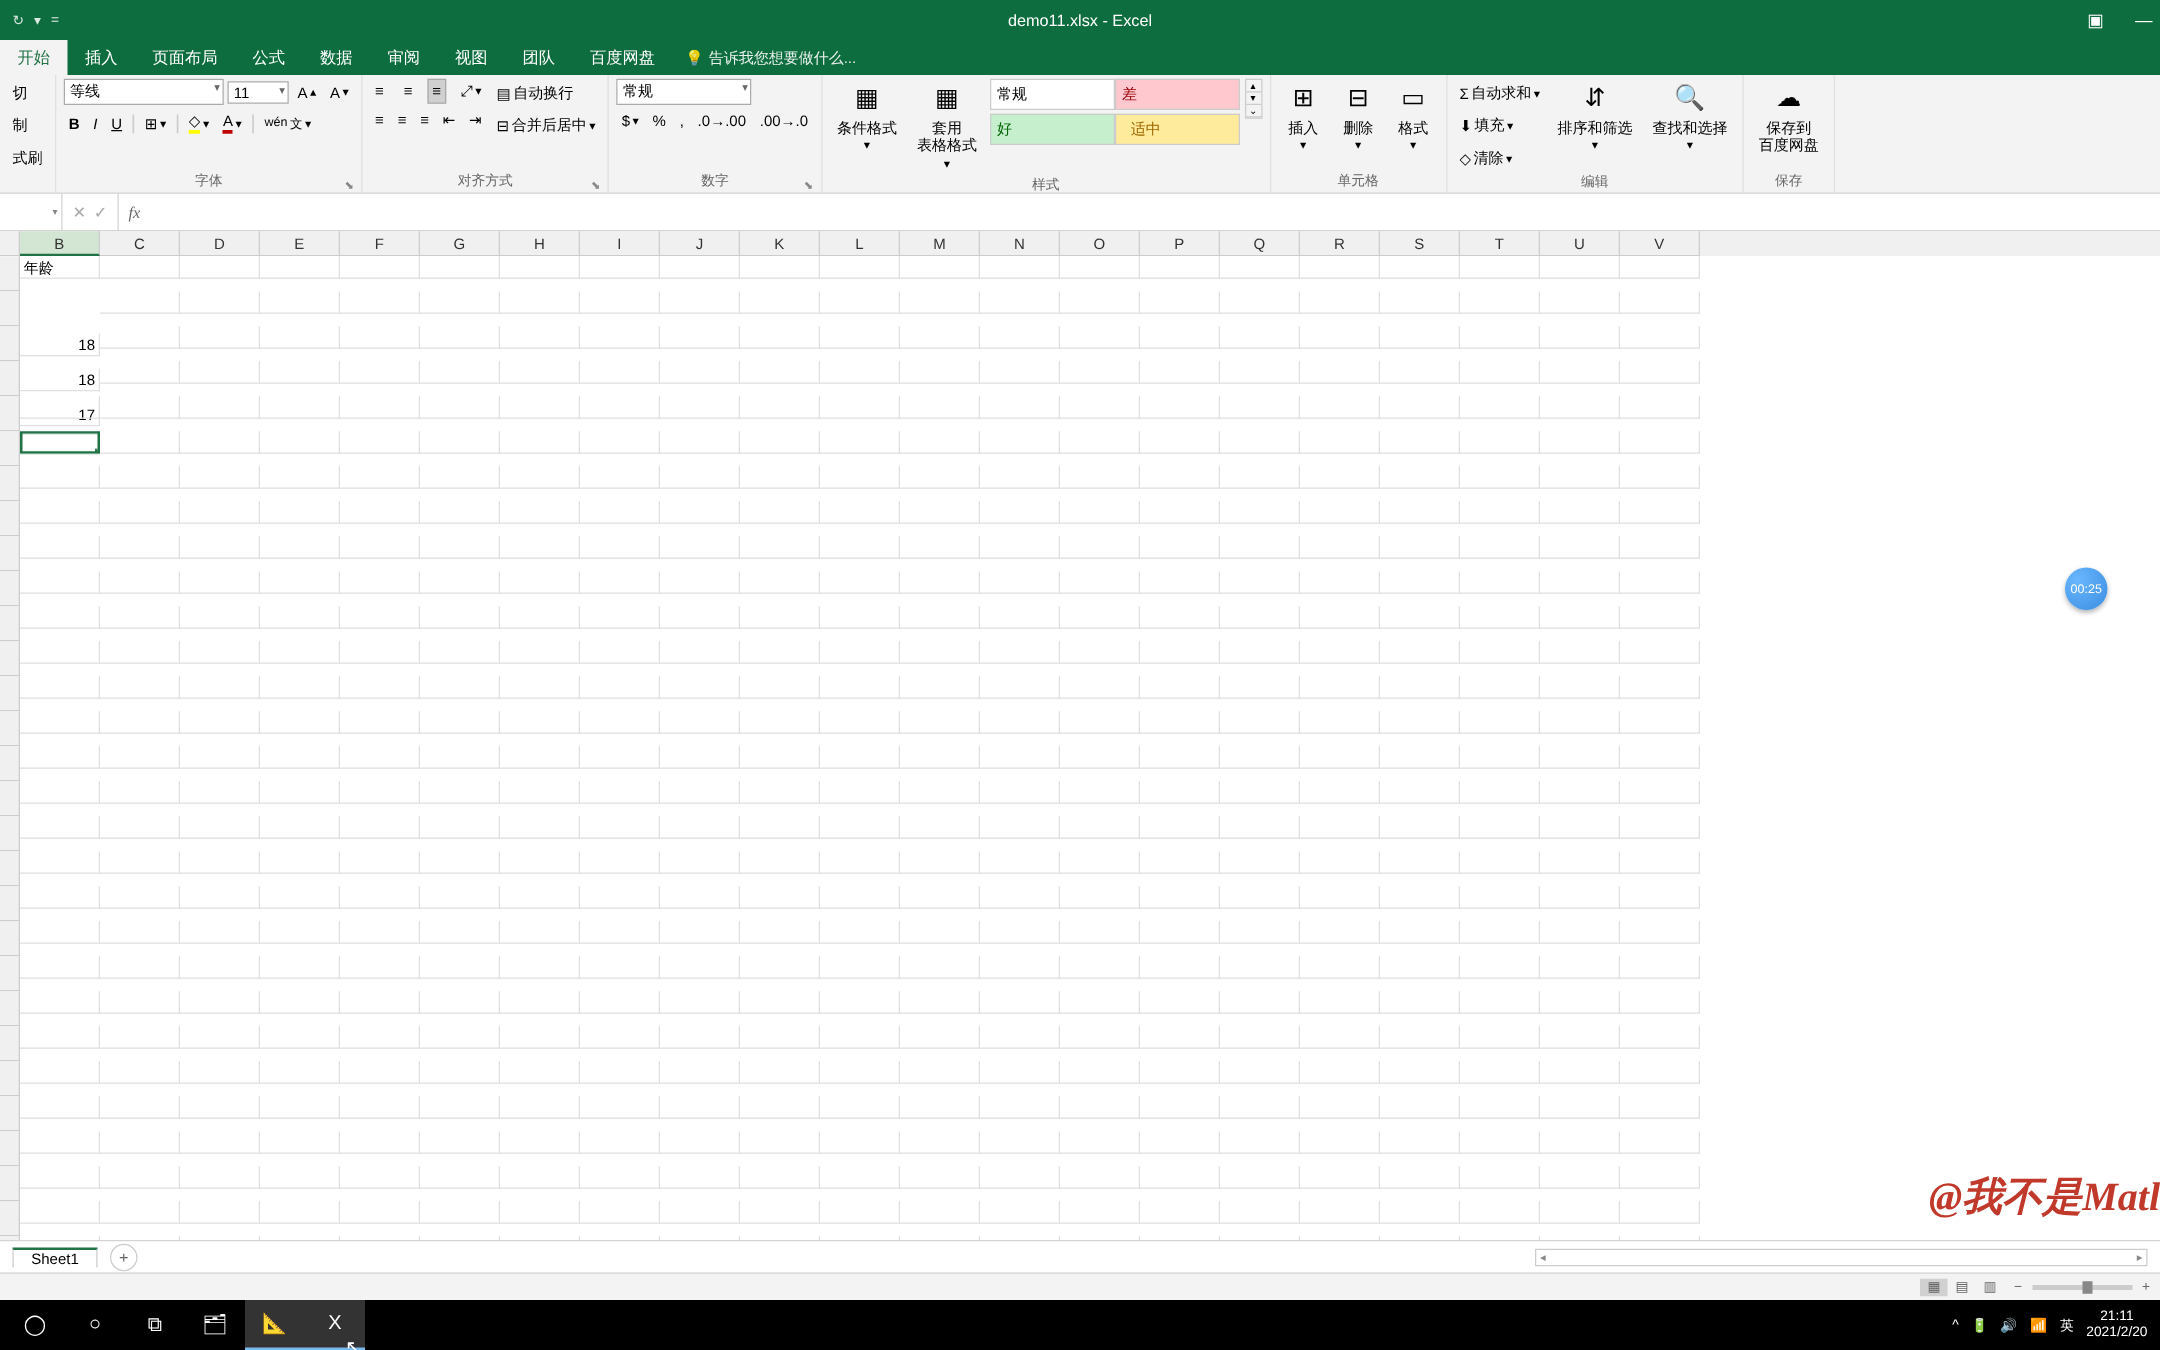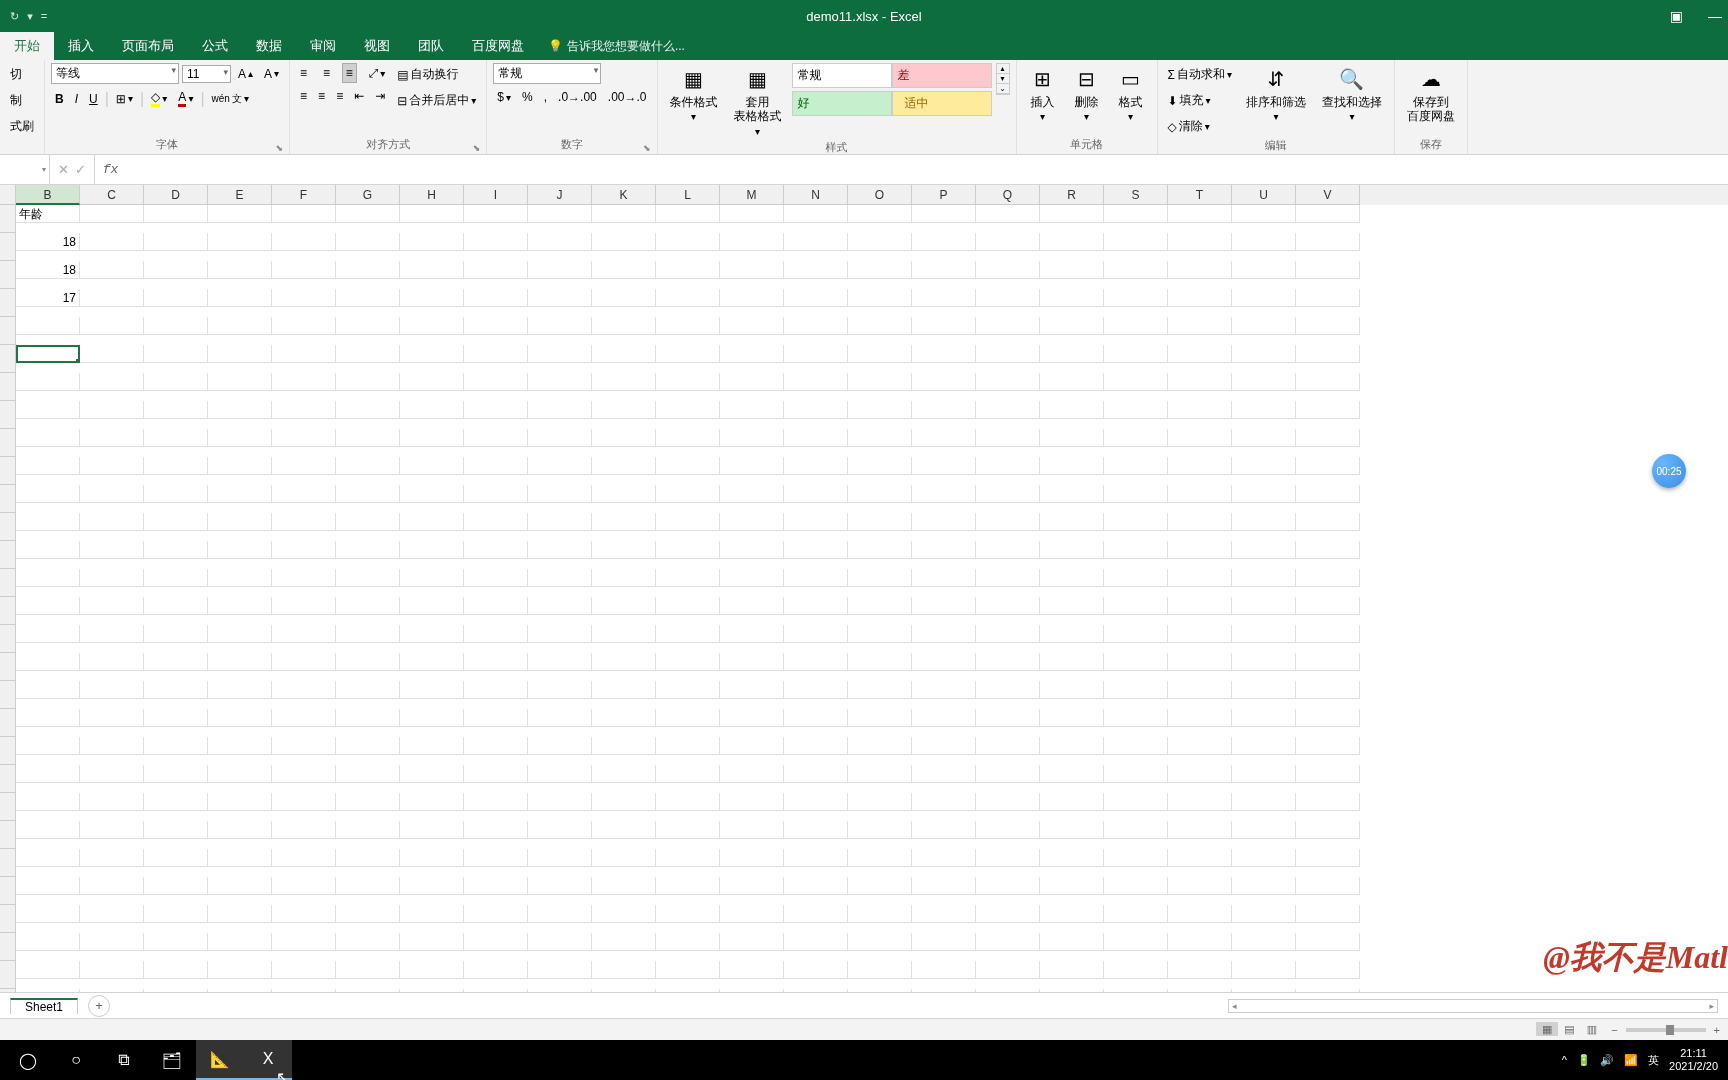--- a/index.html
+++ b/index.html
@@ -45,34 +45,34 @@
 .style-good { background: #c6efce; color: #006100; }
 .style-neutral { background: #ffeb9c; color: #9c6500; padding-left: 12px; }
 .gallery-nav { width: 14px; display: flex; flex-direction: column; border: 1px solid #ccc; }
 .gallery-nav span { flex: 1; text-align: center; font-size: 8px; border-bottom: 1px solid #ccc; display:flex; align-items:center; justify-content:center; }
 
 
 .formula-bar { height: 30px; border-bottom: 1px solid #d4d4d4; display: flex; align-items: center; }
 .name-box { width: 50px; border-right: 1px solid #d4d4d4; padding: 0 4px; font-size: 12px; height: 100%; display: flex; align-items: center; position: relative; }
 .name-box::after { content: "▾"; position: absolute; right: 3px; font-size: 8px; color: #888; }
 .fx-btns { display: flex; gap: 6px; padding: 0 8px; color: #aaa; font-size: 13px; border-right: 1px solid #d4d4d4; height: 100%; align-items: center; }
-.fx-label { font-style: italic; font-family: Liberation Mono, monospace; font-size: 13px; color: #666; padding: 0 8px; }
+.fx-label { font-style: italic; font-family: Liberation Serif, serif; font-size: 13px; color: #666; padding: 0 8px; }
 .formula-input { flex: 1; border: none; outline: none; font-size: 12px; }
 
 
 .grid-area { position: relative; height: calc(1080px - 32px - 28px - 95px - 30px - 26px - 22px - 40px); overflow: hidden; }
 .col-headers { display: flex; position: sticky; top: 0; background: #f0f0f0; }
 .corner { width: 16px; height: 20px; border-right: 1px solid #ccc; border-bottom: 1px solid #ccc; background: #f0f0f0; }
 .col-h { width: 64px; height: 20px; border-right: 1px solid #ccc; border-bottom: 1px solid #ccc; text-align: center; font-size: 12px; line-height: 20px; color: #333; }
 .col-h.sel { background: #d3e5d3; border-bottom: 2px solid #217346; }
 .grid-rows { }
 .grid-row { display: flex; height: 28px; }
 .row-h { width: 16px; border-right: 1px solid #ccc; border-bottom: 1px solid #ccc; background: #f0f0f0; text-align: center; font-size: 11px; line-height: 18px; color: #666; }
 .cell { width: 64px; height: 18px; border-right: 1px solid #e0e0e0; border-bottom: 1px solid #e0e0e0; font-size: 12px; padding: 0 3px; line-height: 18px; overflow: hidden; }
-.cell.num { text-align: right; }
+.cell.num { text-align: right; margin-top: 34px; }
 .cell.sel { border: 2px solid #217346; position: relative; }
 .cell.sel::after { content:""; position:absolute; right:-3px; bottom:-3px; width:5px; height:5px; background:#217346; }
 
 
 .sheet-bar { height: 26px; border-top: 1px solid #d4d4d4; display: flex; align-items: center; background: #fff; }
 .sheet-tab { padding: 0 14px; border: 1px solid #ccc; border-bottom: none; font-size: 12px; background: #fff; margin-left: 10px; border-top: 2px solid #217346; }
 .add-sheet { width: 22px; height: 22px; border: 1px solid #ccc; border-radius: 50%; margin-left: 10px; display:flex; align-items:center; justify-content:center; font-size:13px; color:#666; }
 .hscroll { flex:1; display:flex; align-items:center; justify-content:flex-end; padding-right:10px; }
 .hscroll-track { width: 490px; height: 14px; border: 1px solid #ccc; display:flex; align-items:center; }
 .hscroll-track span { font-size:9px; padding:0 3px; color:#888; }

